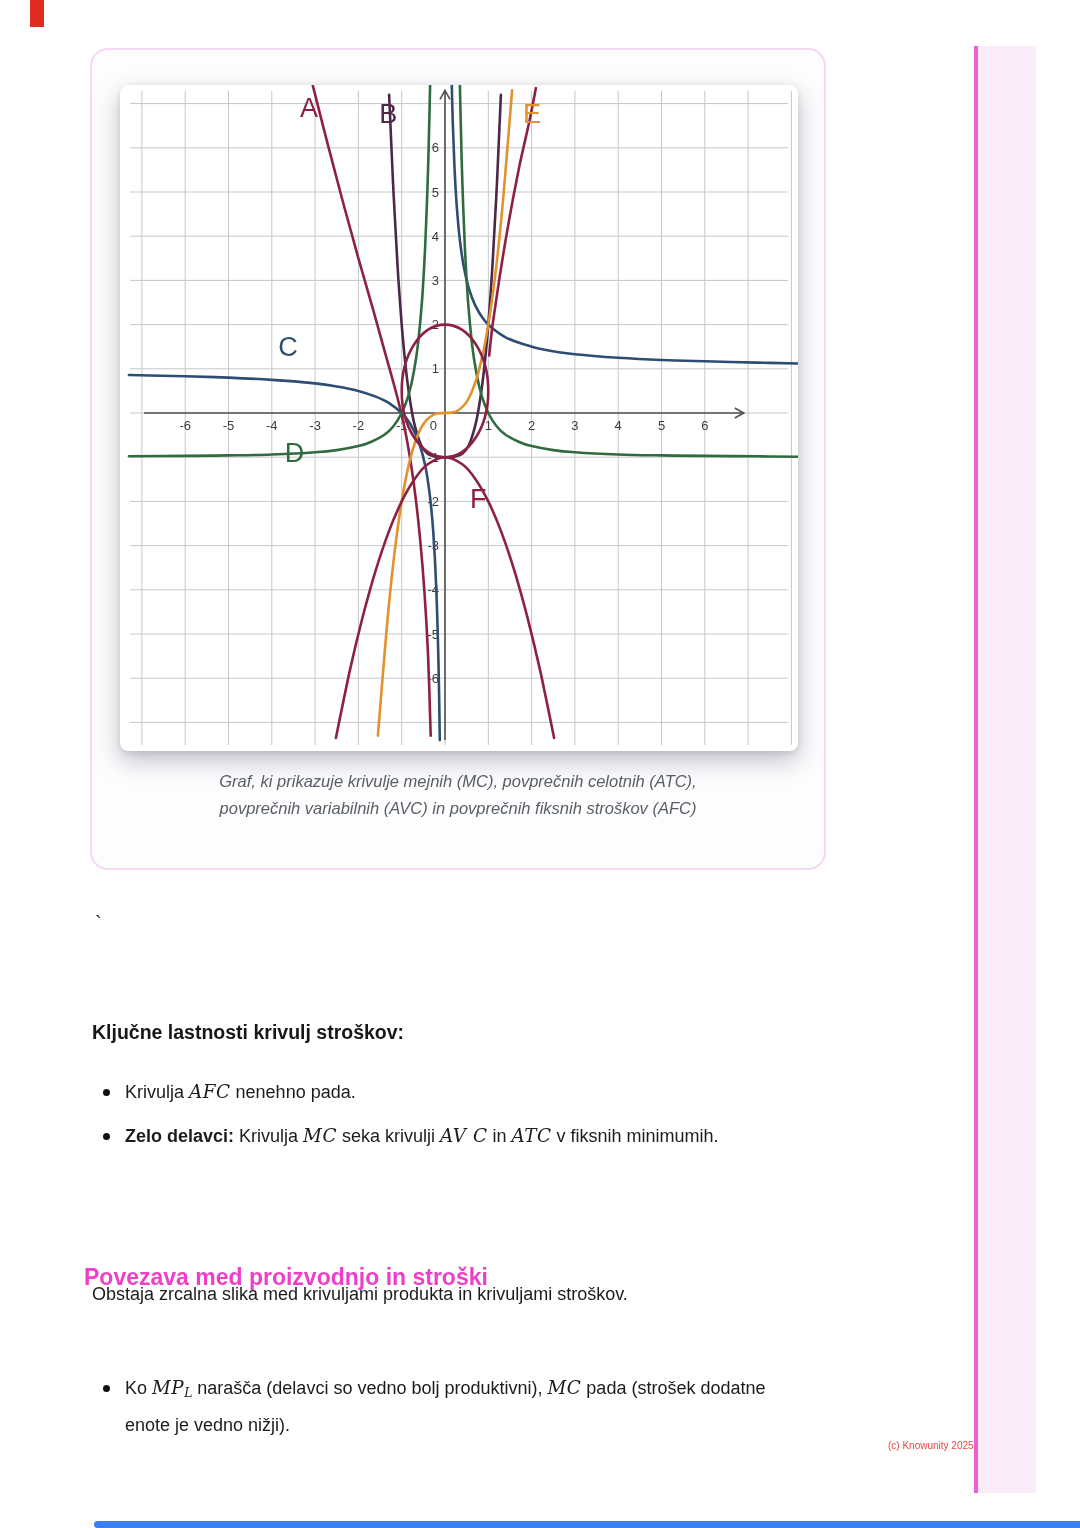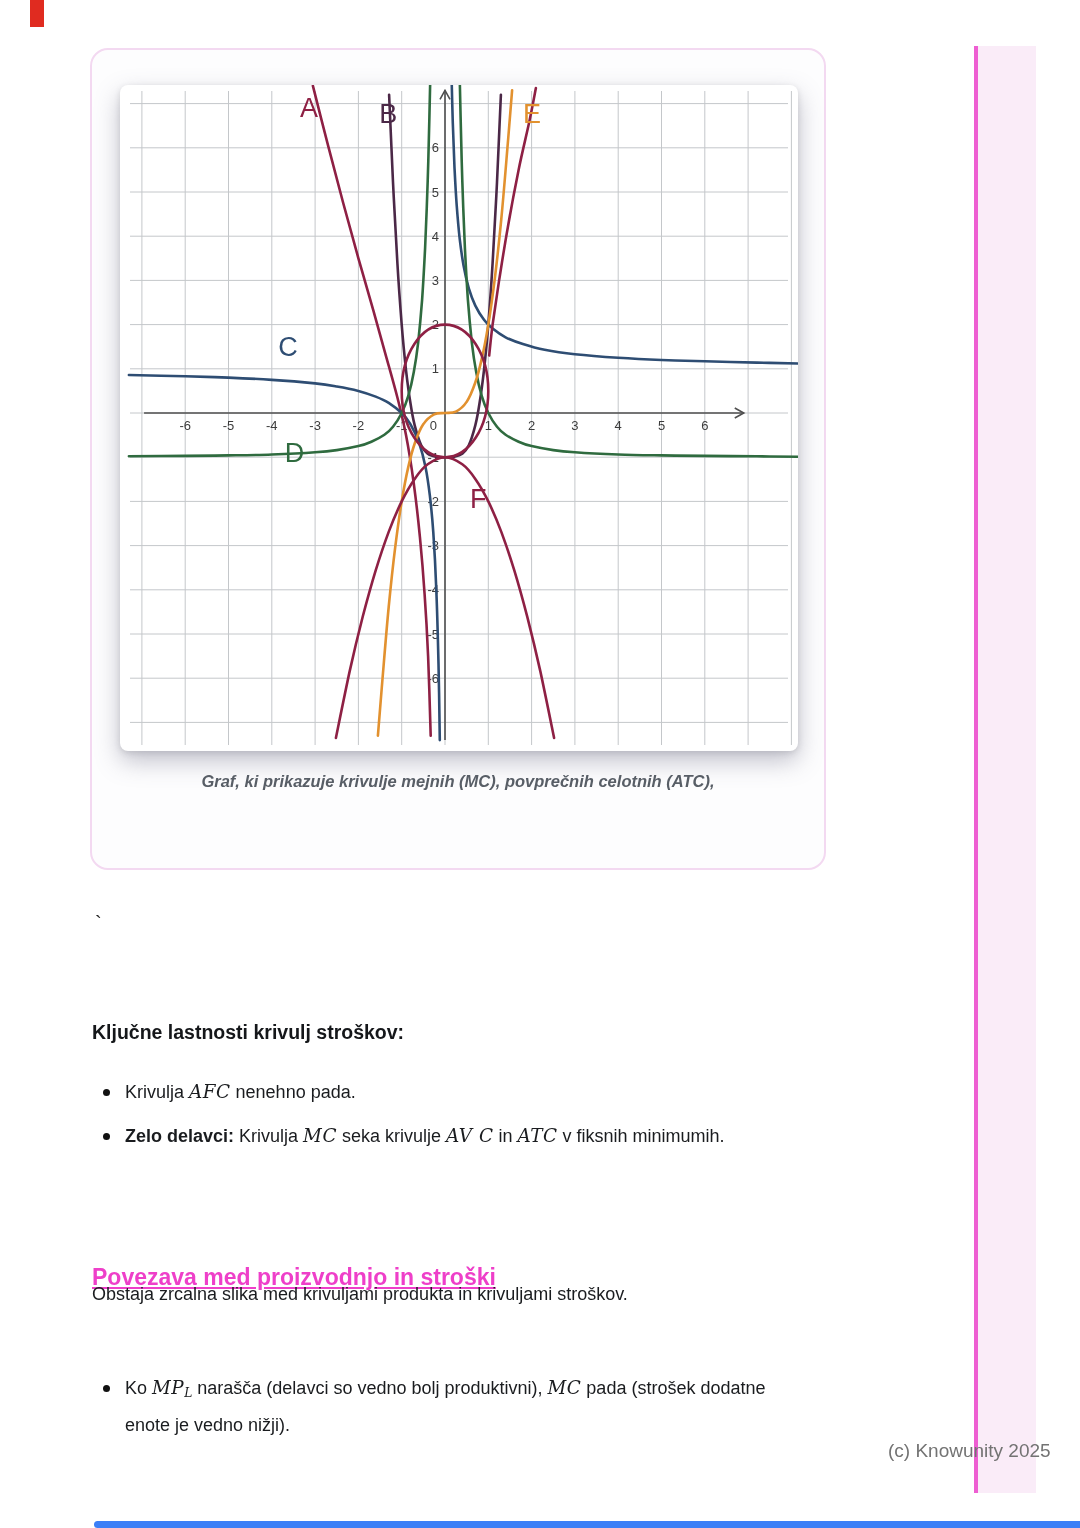--- a/index.html
+++ b/index.html
@@ -16,36 +16,36 @@
   .bottom-bar{position:absolute;left:94px;top:1521px;width:986px;height:7px;
     background:#3b7ff7;border-radius:4px 0 0 4px;z-index:2;}
   
   .card{position:absolute;left:90px;top:48px;width:736px;height:822px;
     background:#fdfdfe;border:2px solid #f3d9f1;border-radius:18px;box-sizing:border-box;}
   .graph-panel{position:absolute;left:28px;top:35px;width:678px;height:666px;
     background:#ffffff;border-radius:8px;
     box-shadow:0 10px 24px rgba(95,95,120,.38),0 2px 6px rgba(0,0,0,.12);}
   .graph-panel svg{display:block;border-radius:8px;}
   .caption{position:absolute;left:0;right:0;top:718px;text-align:center;
-    font-style:italic;font-size:16.5px;line-height:27px;color:#585e66;font-weight:bold;}
+    font-style:italic;font-size:16.5px;line-height:27px;color:#585e66;}
   
   .stray{position:absolute;left:95px;top:912px;font-size:20px;color:#222;}
   .h1{position:absolute;left:92px;top:1021px;font-size:19.5px;font-weight:700;color:#15171a;}
-  .h2{position:absolute;left:92px;top:1264px;font-size:23px;font-weight:600;color:#ee3fc9;text-decoration:underline;}
+  .h2{position:absolute;left:84px;top:1264px;font-size:23px;font-weight:600;color:#ee3fc9;}
   .para{position:absolute;left:92px;top:1284px;font-size:18px;color:#1a1c1f;}
   ul.bullets{position:absolute;left:92px;margin:0;padding:0;list-style:none;width:720px;}
   ul.bullets.first{top:1076px;}
   ul.bullets.second{top:1372px;}
   ul.bullets li{position:relative;padding-left:33px;margin-bottom:12px;
     font-size:18px;line-height:32px;color:#1a1c1f;}
   .dot{position:absolute;left:11px;top:13px;width:7px;height:7px;border-radius:50%;background:#111;}
   .seg-math{font-family:"DejaVu Serif",serif;font-style:italic;font-size:1.02em;letter-spacing:.5px;}
   .seg-mathsub{font-family:"DejaVu Serif",serif;font-style:italic;font-size:.68em;vertical-align:-.25em;}
   .seg-bold{font-weight:700;}
-  .footer{position:absolute;left:888px;top:1440px;font-size:19px;color:#737373;z-index:5;}
+  .footer{position:absolute;left:888px;top:1440px;font-size:10px;color:#ef4444;z-index:5;}
 </style>
 </head>
 <body>
 
 <div class="red-mark"></div>
 <div class="side-band"></div>
 <div class="bottom-bar"></div>
 
 <div class="card">
   <div class="graph-panel">
@@ -123,29 +123,30 @@
         <text x="179.945" y="31.859999999999957" font-size="27" fill="#8e2044" font-weight="500" font-family="&quot;Liberation Sans&quot;,sans-serif">A</text>
         <text x="259.18399999999997" y="38.49000000000001" font-size="27" fill="#4b2847" font-weight="500" font-family="&quot;Liberation Sans&quot;,sans-serif">B</text>
         <text x="402.94" y="38.49000000000001" font-size="27" fill="#e2912f" font-weight="500" font-family="&quot;Liberation Sans&quot;,sans-serif">E</text>
         <text x="158.29500000000002" y="270.53999999999996" font-size="27" fill="#2e4d73" font-weight="500" font-family="&quot;Liberation Sans&quot;,sans-serif">C</text>
         <text x="164.79" y="376.62" font-size="27" fill="#2f6b3f" font-weight="500" font-family="&quot;Liberation Sans&quot;,sans-serif">D</text>
         <text x="350.114" y="423.03" font-size="27" fill="#8e2044" font-weight="500" font-family="&quot;Liberation Sans&quot;,sans-serif">F</text>
       </svg>
   </div>
   <div class="caption">
     <div>Graf, ki prikazuje krivulje mejnih (MC), povprečnih celotnih (ATC),</div>
+    <div>povprečnih variabilnih (AVC) in povprečnih fiksnih stroškov (AFC)</div>
   </div>
 </div>
 
 <div class="stray">`</div>
 
 <div class="h1">Ključne lastnosti krivulj stroškov:</div>
 <ul class="bullets first">
     <li><span class="dot"></span><span class="seg-plain">Krivulja </span><span class="seg-math">AFC</span><span class="seg-plain"> nenehno pada.</span></li>
-    <li><span class="dot"></span><span class="seg-bold">Zelo delavci:</span><span class="seg-plain"> Krivulja </span><span class="seg-math">MC</span><span class="seg-plain"> seka krivulje </span><span class="seg-math">AV C</span><span class="seg-plain"> in </span><span class="seg-math">ATC</span><span class="seg-plain"> v fiksnih minimumih.</span></li>
+    <li><span class="dot"></span><span class="seg-bold">Zelo delavci:</span><span class="seg-plain"> Krivulja </span><span class="seg-math">MC</span><span class="seg-plain"> seka krivulji </span><span class="seg-math">AV C</span><span class="seg-plain"> in </span><span class="seg-math">ATC</span><span class="seg-plain"> v fiksnih minimumih.</span></li>
   </ul>
 
 <div class="h2">Povezava med proizvodnjo in stroški</div>
 <div class="para">Obstaja zrcalna slika med krivuljami produkta in krivuljami stroškov.</div>
 <ul class="bullets second">
     <li><span class="dot"></span><span class="seg-plain">Ko </span><span class="seg-math">MP</span><span class="seg-mathsub">L</span><span class="seg-plain"> narašča (delavci so vedno bolj produktivni), </span><span class="seg-math">MC</span><span class="seg-plain"> pada (strošek dodatne enote je vedno nižji).</span></li>
   </ul>
 
 <div class="footer">(c) Knowunity 2025</div>
 

